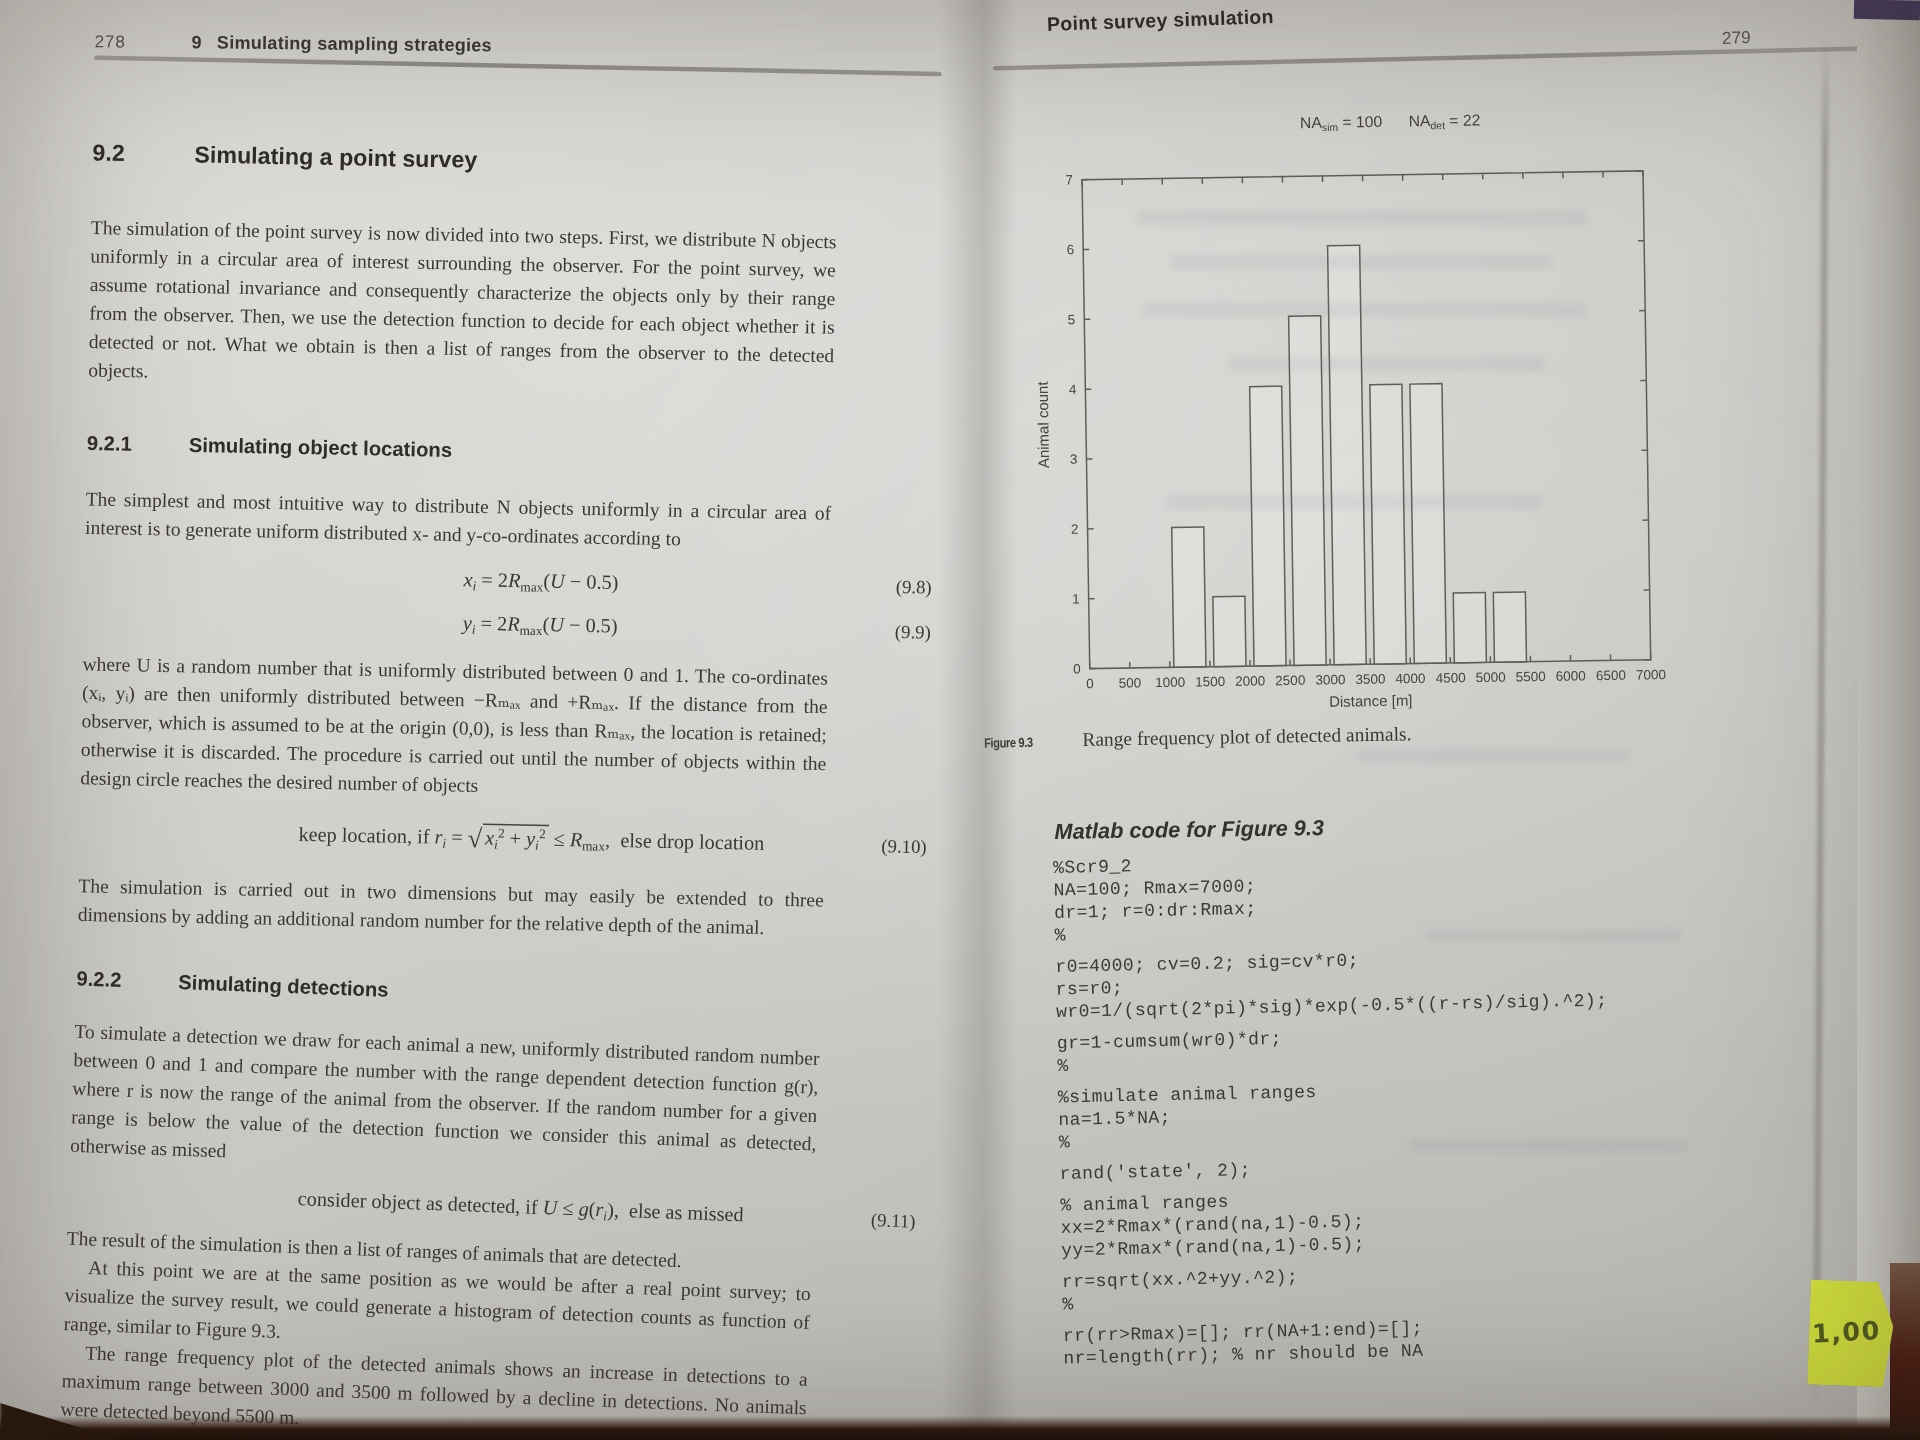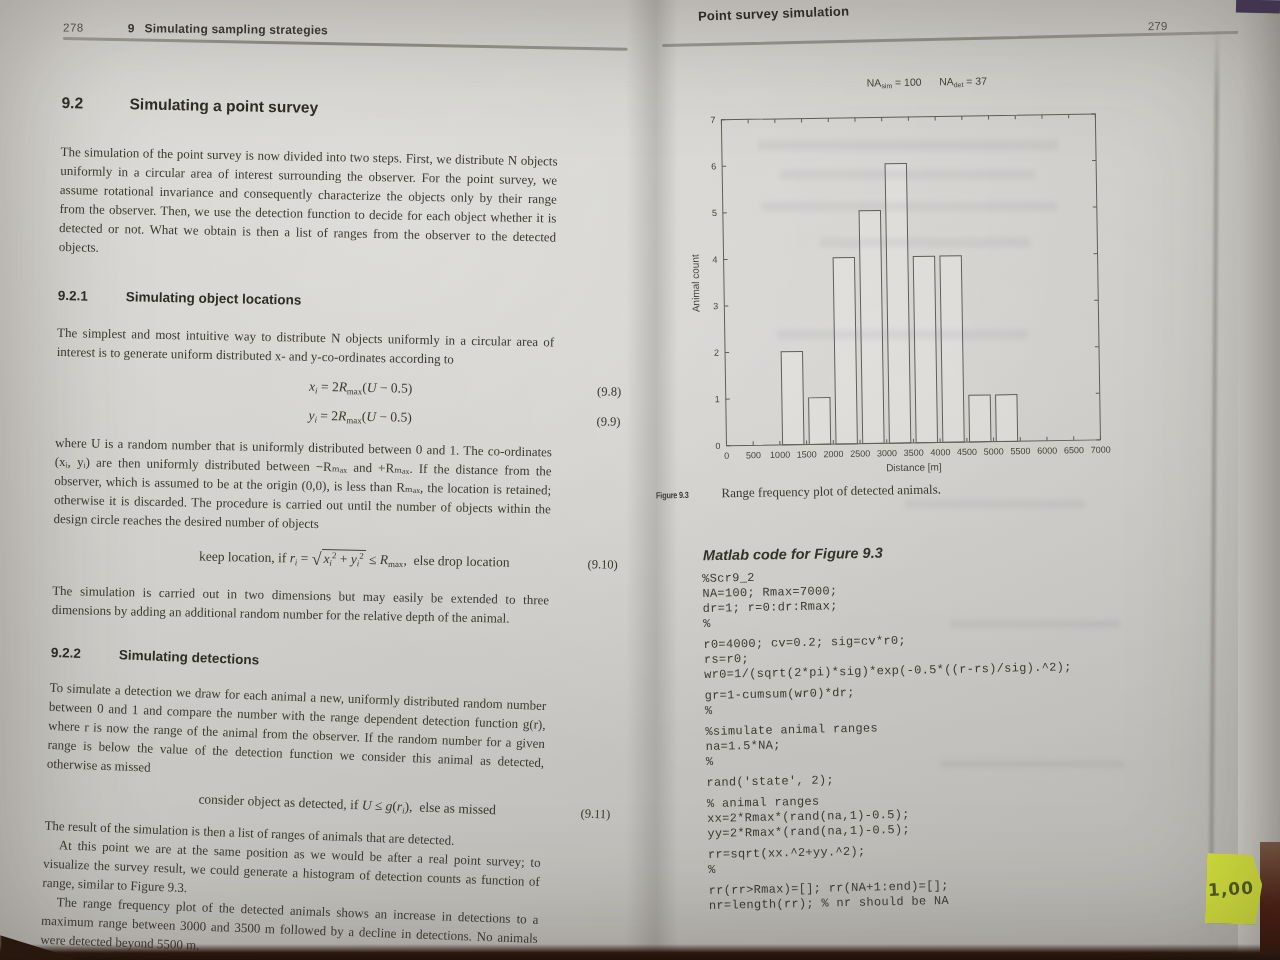--- a/index.html
+++ b/index.html
@@ -138,21 +138,21 @@
       </div>
     </div>
   </div>
 
   <div id="right-page">
     <div class="runhead-r">Point survey simulation</div>
     <div class="rule-r"></div>
     <div class="pageno-r">279</div>
 
     <div id="chart-wrap">
-      <div class="chart-title"><span>NA</span><span class="sb">sim</span><span> = 100</span><span>      </span><span>NA</span><span class="sb">det</span><span> = 37</span></div>
+      <div class="chart-title"><span>NA</span><span class="sb">sim</span><span> = 100</span><span>      </span><span>NA</span><span class="sb">det</span><span> = 22</span></div>
       <svg width="424" height="398" viewBox="0 0 424 398">
           <rect x="36" y="26" width="374" height="326" fill="none" stroke="#5f5e58" stroke-width="1"></rect>
           <line x1="36" y1="352" x2="36" y2="348" stroke="#5f5e58"></line>
           <line x1="36" y1="26" x2="36" y2="30" stroke="#5f5e58"></line>
           <text x="36" y="365" text-anchor="middle" class="tick">0</text>
           <line x1="62.71428571428571" y1="352" x2="62.71428571428571" y2="348" stroke="#5f5e58"></line>
           <line x1="62.71428571428571" y1="26" x2="62.71428571428571" y2="30" stroke="#5f5e58"></line>
           <text x="62.71428571428571" y="365" text-anchor="middle" class="tick">500</text>
           <line x1="89.42857142857142" y1="352" x2="89.42857142857142" y2="348" stroke="#5f5e58"></line>
           <line x1="89.42857142857142" y1="26" x2="89.42857142857142" y2="30" stroke="#5f5e58"></line>

